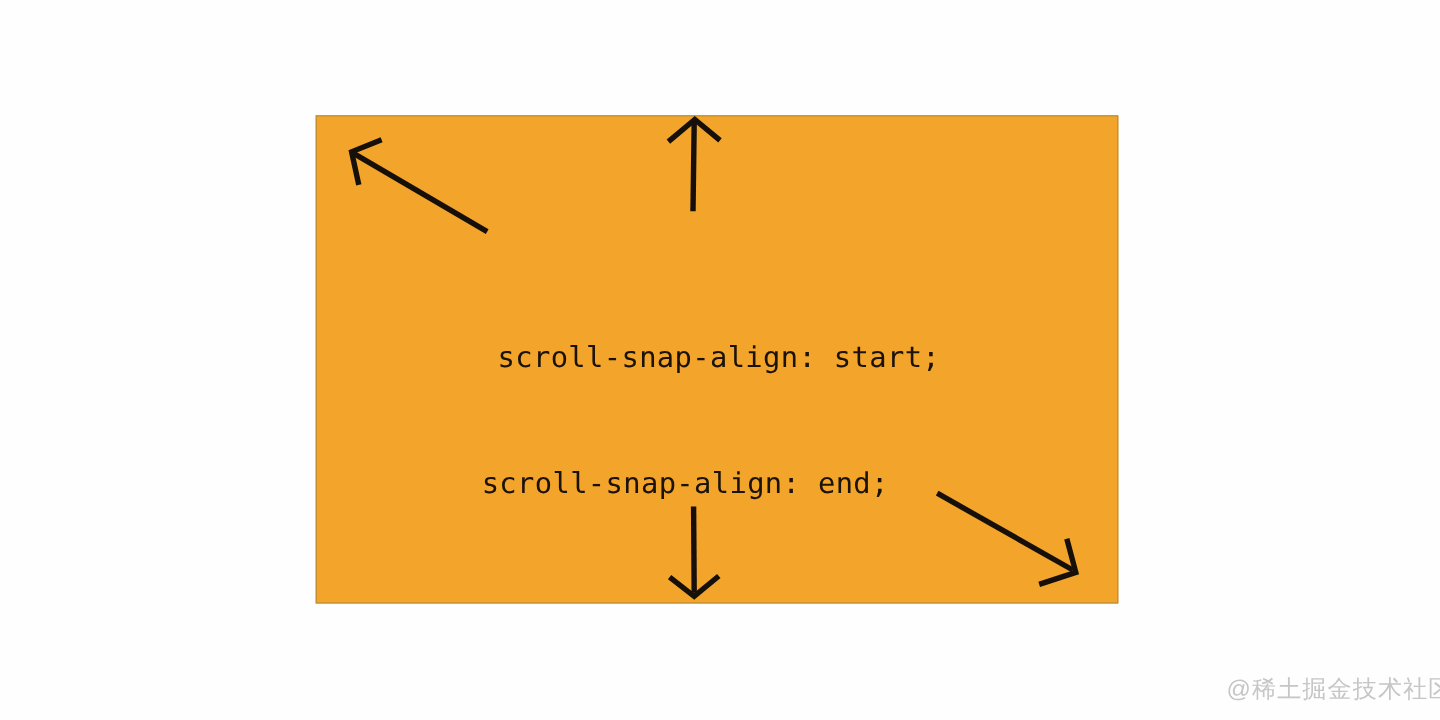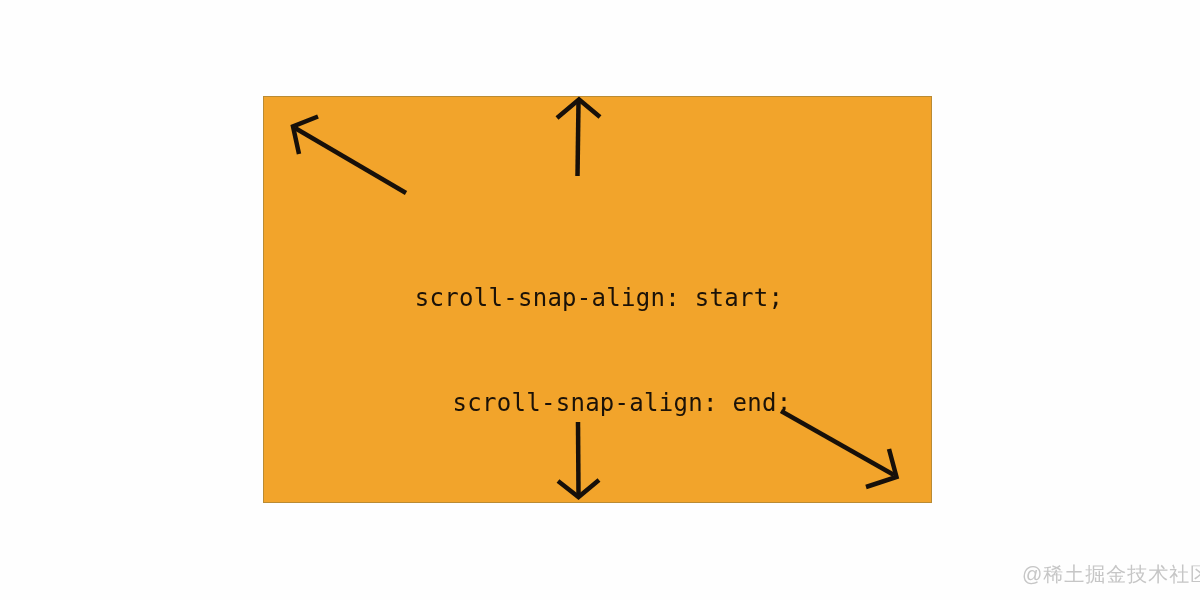--- a/index.html
+++ b/index.html
@@ -31,21 +31,21 @@
     transform: translate(-50%, -50%);
     font-family: "DejaVu Sans Mono", "Liberation Mono", monospace;
     font-size: 24px;
     font-weight: 500;
     color: #1b1208;
     white-space: nowrap;
     letter-spacing: 0.3px;
   }
   .code-line.l1 { left: 601px; top: 196px; }
   .code-line.l2 { left: 599px; top: 298px; }
-  .code-line.l3 { left: 622px; top: 403px; }
+  .code-line.l3 { left: 571px; top: 403px; }
   svg.arrows {
     position: absolute;
     inset: 0;
     width: 1200px;
     height: 600px;
     pointer-events: none;
   }
   .watermark {
     position: absolute;
     left: 1022px;

